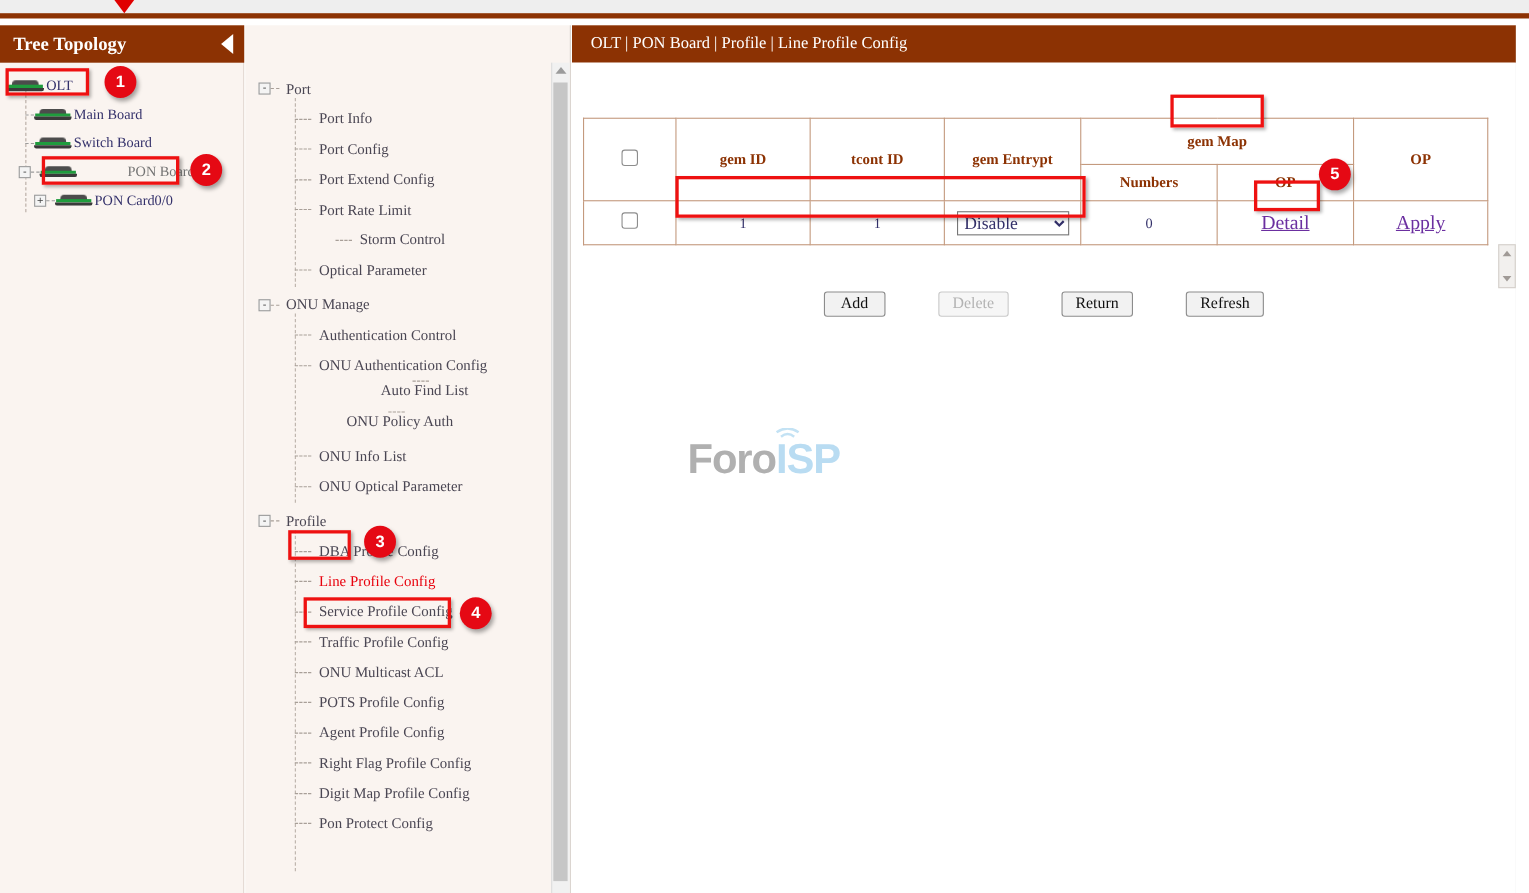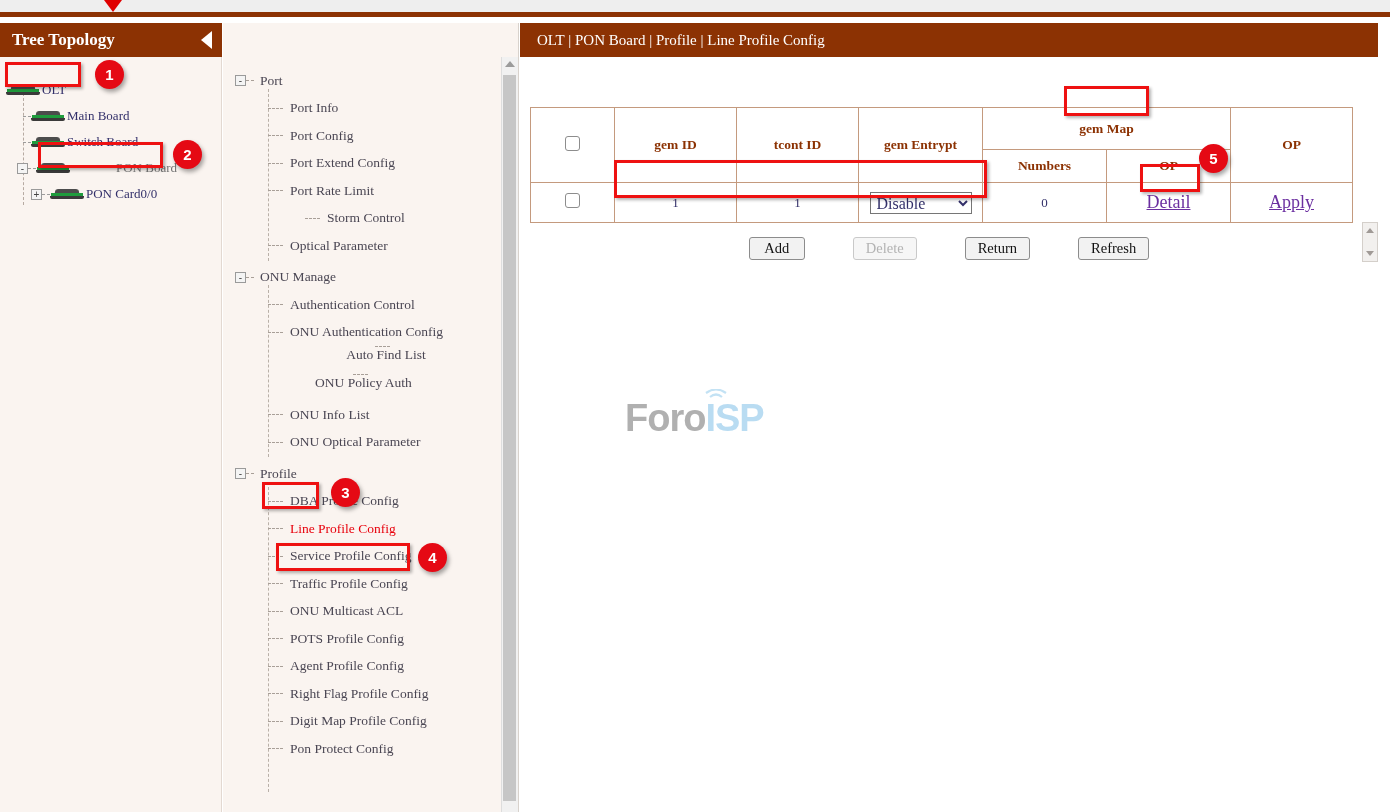--- a/index.html
+++ b/index.html
@@ -31,21 +31,21 @@
     position:absolute; left:0; top:0; width:222px; height:34px;
     background:#8c3203; color:#ffffff;
     font-weight:bold; font-size:17px;
     display:flex; align-items:center; justify-content:space-between;
     padding: 0 10px 0 12px;
   }
   .collapse-arrow {
     width:0;height:0;border-top:9px solid transparent;border-bottom:9px solid transparent;
     border-right:11px solid #ffffff;
   }
-  .tree { position:absolute; left:0; top:52px; width:196px; padding-top:2px; font-size:13px; color:#33306a; }
+  .tree { position:absolute; left:0; top:40px; width:196px; padding-top:2px; font-size:13px; color:#33306a; }
   .tnode { position:relative; height:26px; display:flex; align-items:center; }
   .tnode .lbl { white-space:nowrap; }
   .dev-icon { display:inline-block; position:relative; width:34px; height:11px; margin-right:2px; vertical-align:middle; flex:none;}
   .dev-icon i { position:absolute; display:block; }
   .dev-icon .top { left:5px; top:0; width:24px; height:5px; background:#4c4c4c;
      border-radius:3px 3px 0 0; transform: perspective(12px) rotateX(6deg);}
   .dev-icon .mid { left:1px; top:4px; width:32px; height:3px; background:#1f9c3d; }
   .dev-icon .bot { left:0px; top:7px; width:34px; height:3px; background:#3a3a3a; border-radius:0 0 2px 2px;}
   .expander {
     width:11px;height:11px;border:1px solid #9a9a9a;background:#f4f4f4;
@@ -127,21 +127,21 @@
   .rs-up { position:absolute; left:3px; top:5px; width:0;height:0;
     border-left:4px solid transparent;border-right:4px solid transparent;border-bottom:5px solid #a09a96;}
   .rs-dn { position:absolute; left:3px; bottom:5px; width:0;height:0;
     border-left:4px solid transparent;border-right:4px solid transparent;border-top:5px solid #a09a96;}
 
   select.sel-box {
     font-family:"Liberation Serif", serif; font-size:16px; color:#33306a;
     width:102px; height:22px; padding:1px 2px; border:1px solid #767676; background:#fff;
   }
 
-  .btn-row { position:absolute; left:0; top:180px; width:858px; text-align:center; }
+  .btn-row { position:absolute; left:0; top:208px; width:858px; text-align:center; }
   button.ui-btn {
     font-family:"Liberation Serif", serif; font-size:14.5px; color:#111;
     background:#f2f2f2; border:1px solid #8c8c8c; border-radius:3px;
     padding:2px 12px; margin:0 22px; min-width:56px; cursor:pointer;
   }
   button.ui-btn[disabled] { color:#b3b3b3; border-color:#c9c9c9; background:#f6f6f6; cursor:default; }
 
   
   .hl {
     position:absolute; border:3px solid #ee1111; background:transparent;

